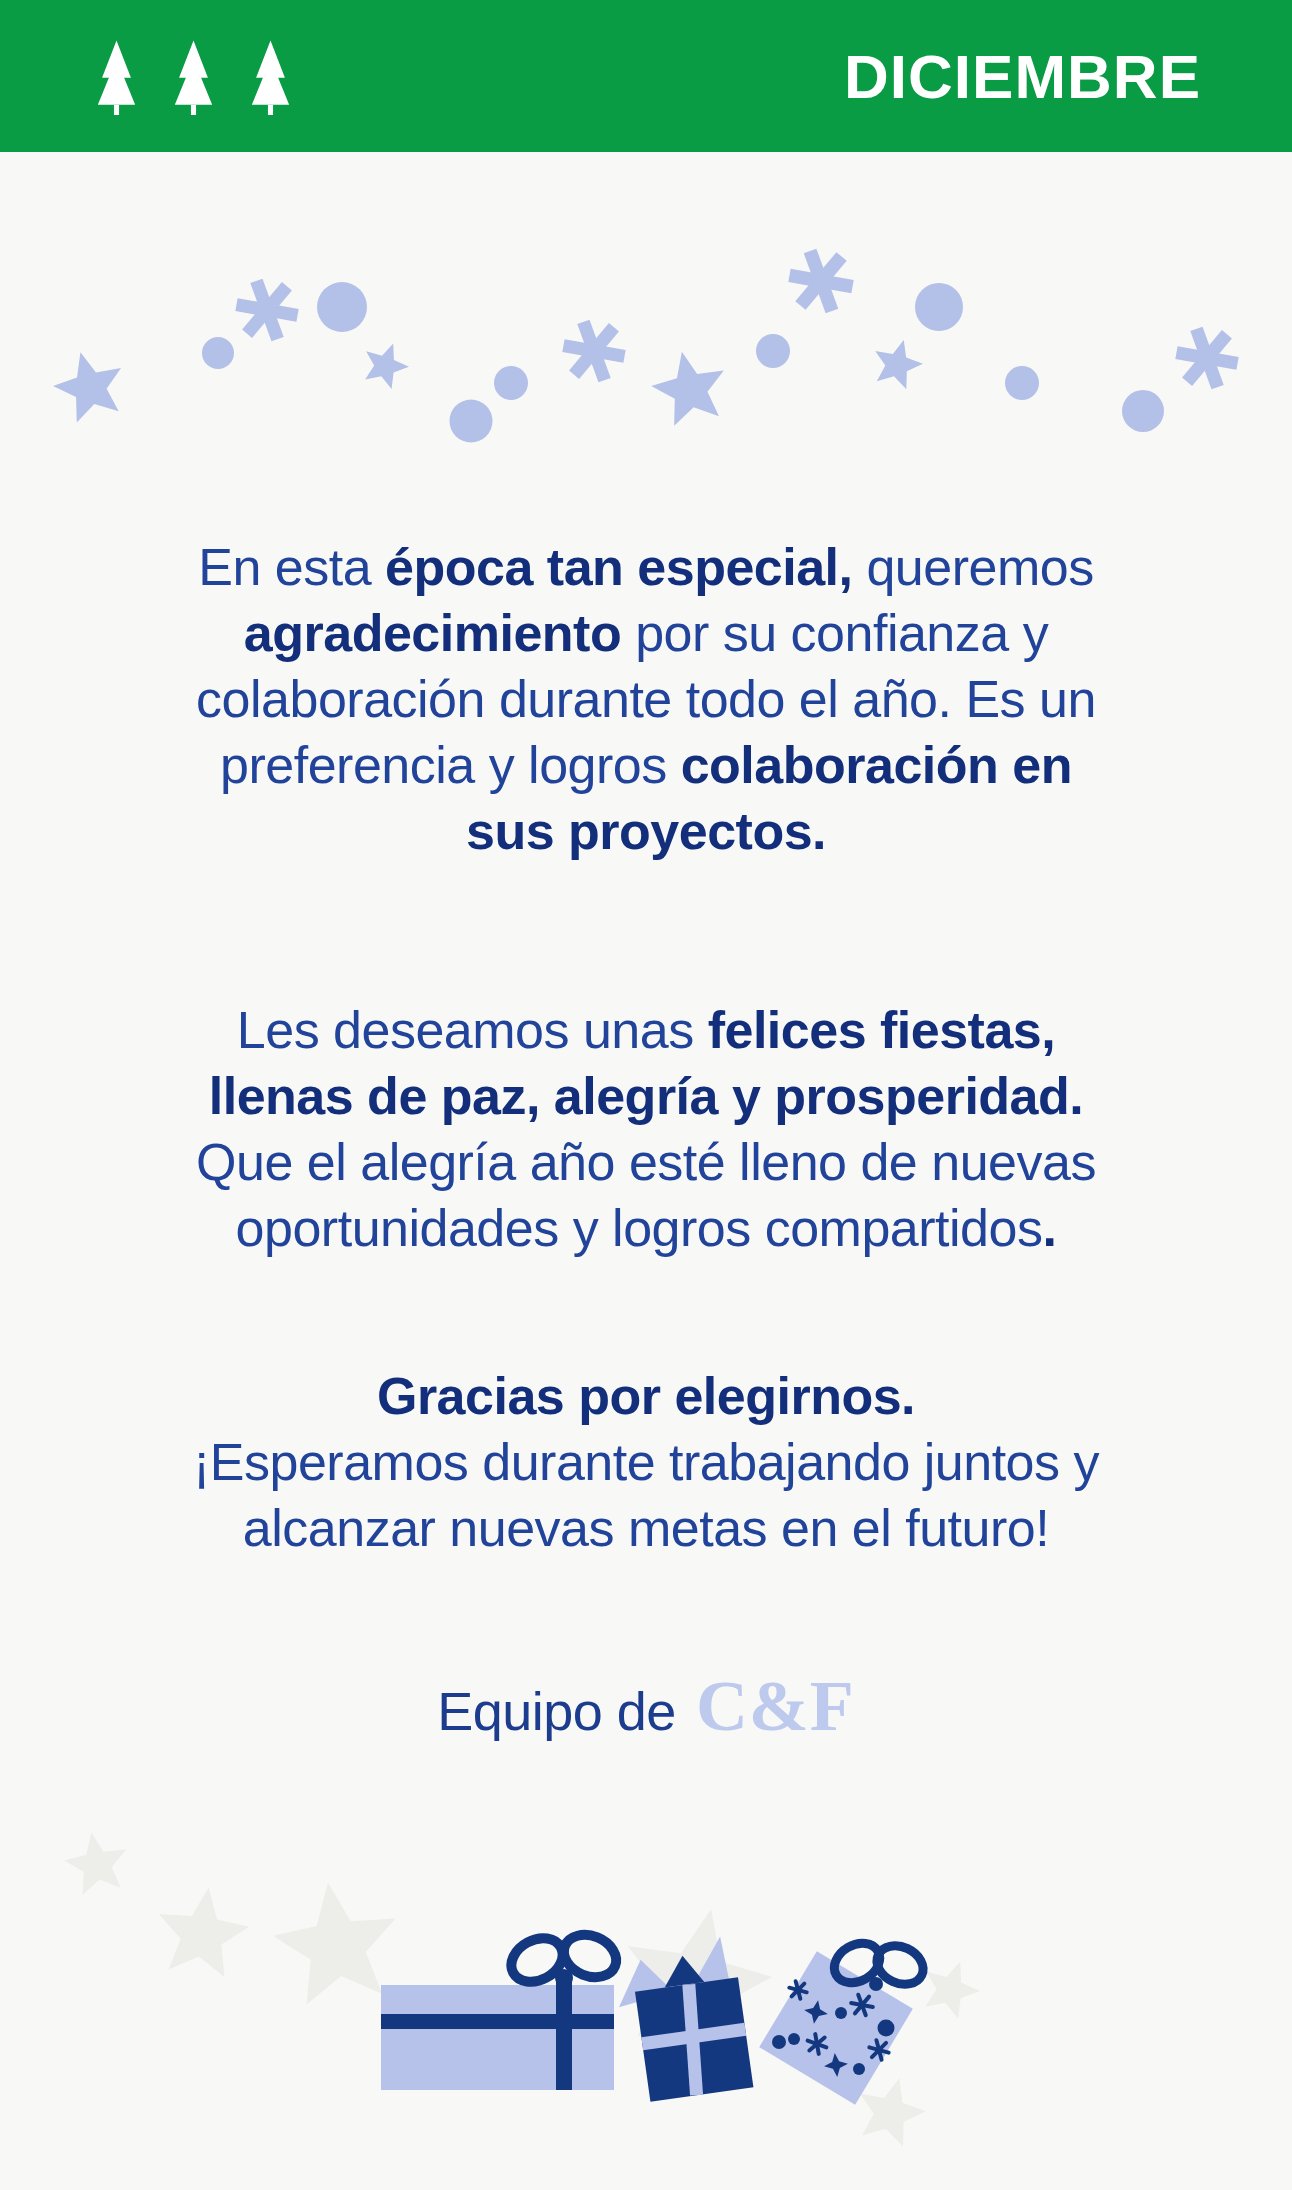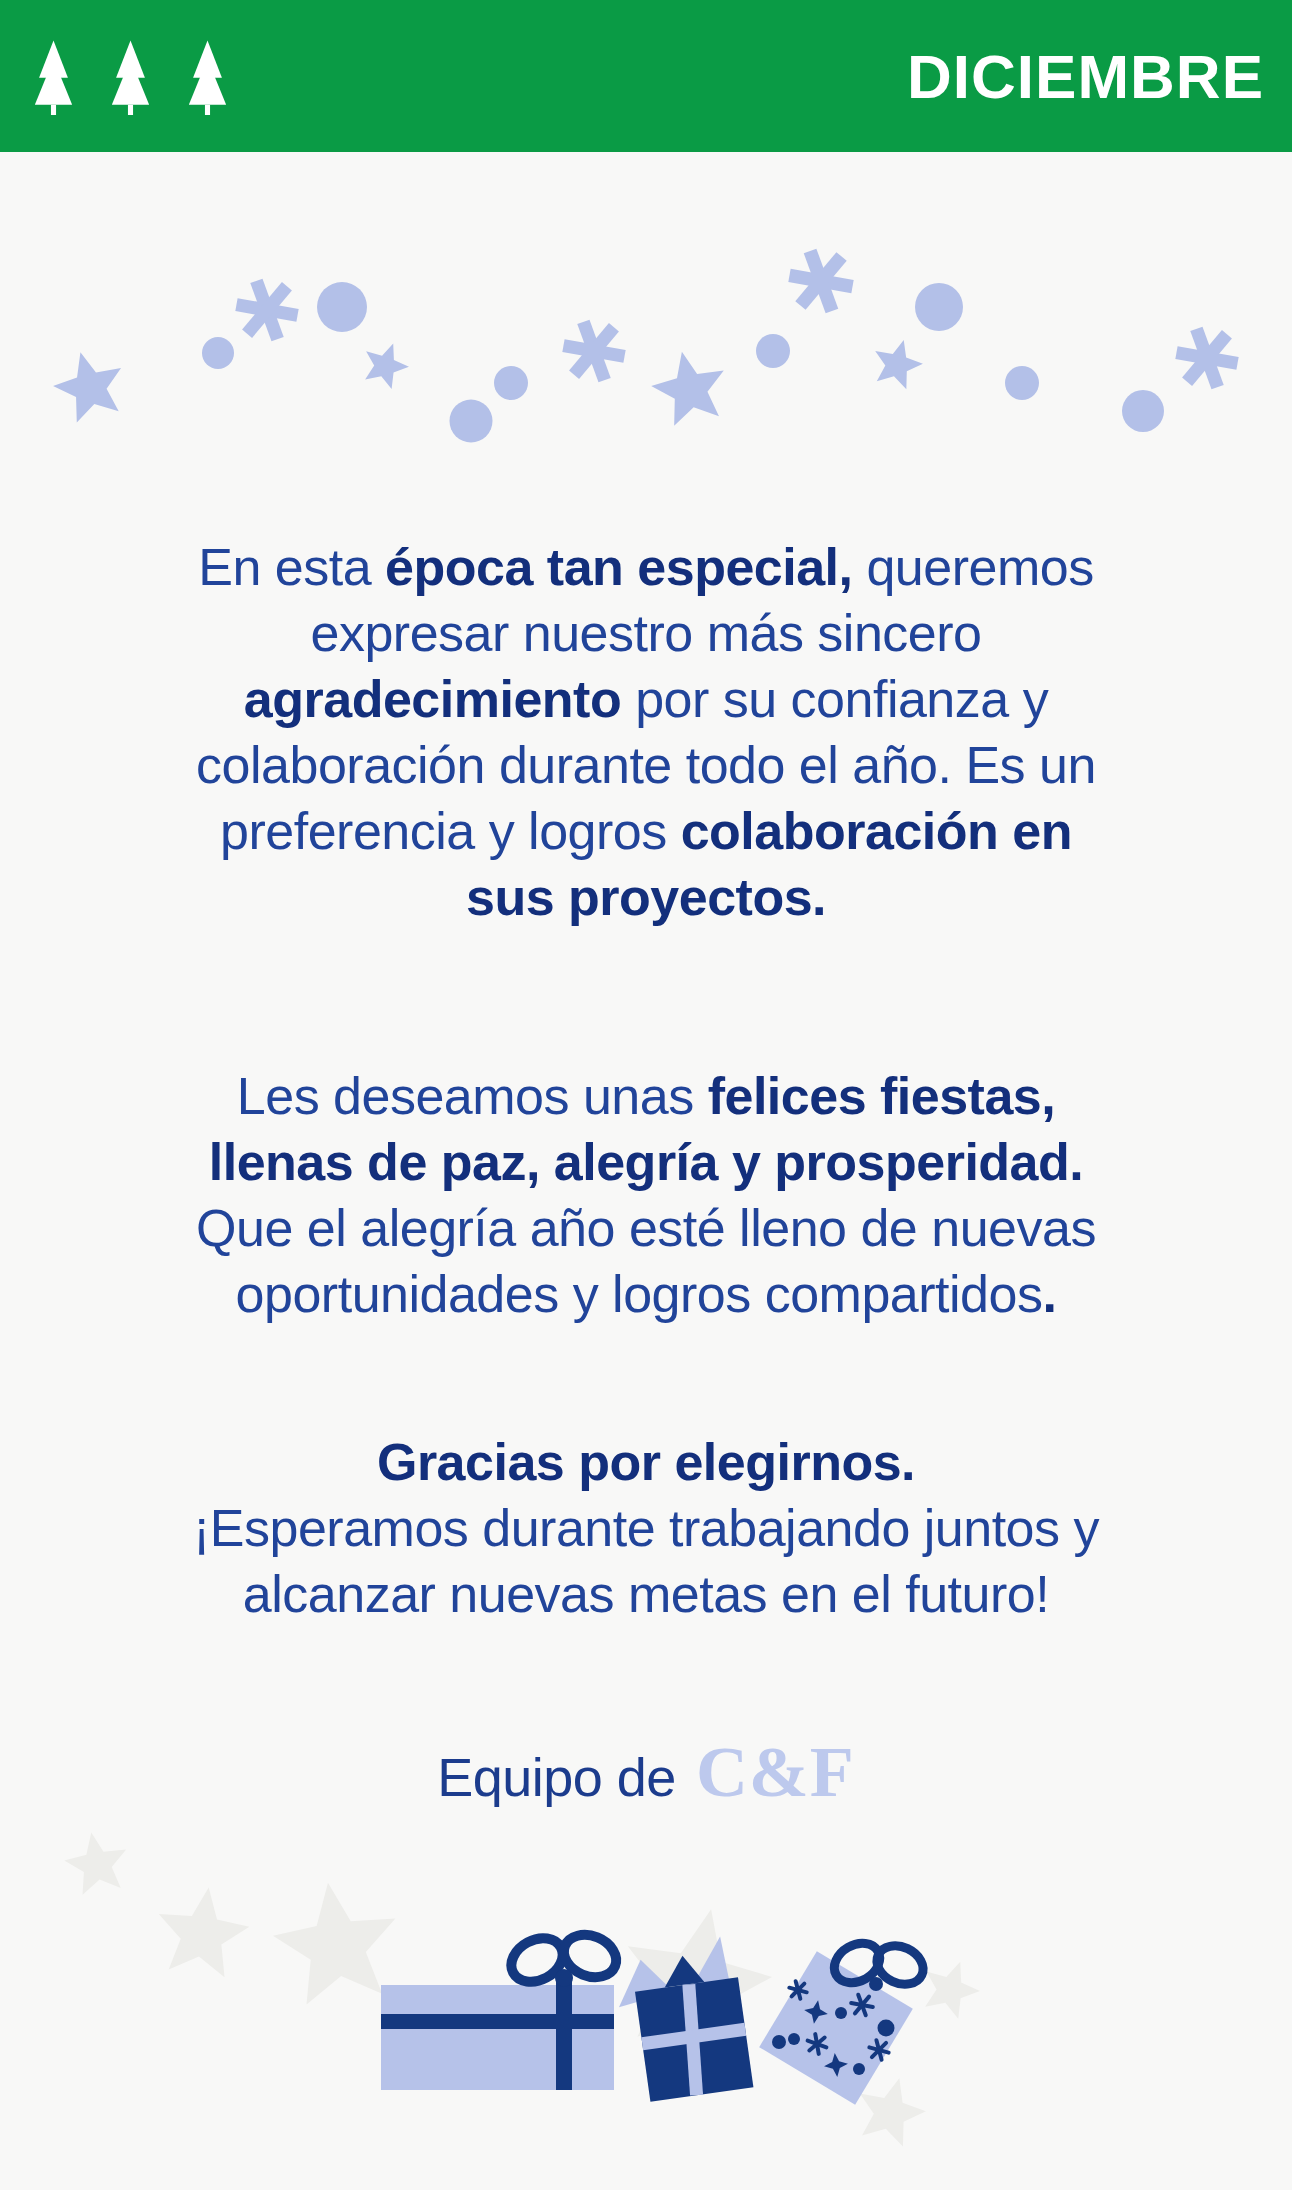--- a/index.html
+++ b/index.html
@@ -5,21 +5,21 @@
   html,body{margin:0;padding:0;background:#d8d8d8;}
   .page{
     position:relative;width:1292px;height:2190px;margin:0 auto;
     background:#f8f8f7;overflow:hidden;
     font-family:"Liberation Sans", sans-serif;
   }
   
   .banner{
     position:relative;z-index:4;height:152px;background:#0a9b45;
     display:flex;align-items:center;justify-content:space-between;
-    padding:0 28px;box-sizing:border-box;
+    padding:0 91px;box-sizing:border-box;
   }
   .trees{display:flex;gap:26px;align-items:flex-end;}
   .banner-title{
     color:#ffffff;font-size:62px;font-weight:700;letter-spacing:1px;
   }
   
   #decor-svg{position:absolute;inset:0;z-index:1;pointer-events:none;}
   .gifts-wrap{position:absolute;left:360px;top:1925px;width:600px;height:235px;z-index:2;}
   
   .content{position:relative;z-index:3;}
@@ -103,21 +103,20 @@
       <circle cx="511" cy="383" r="17" fill="#b3c0e8"></circle>
       <circle cx="773" cy="351" r="17" fill="#b3c0e8"></circle>
       <circle cx="939" cy="307" r="24" fill="#b3c0e8"></circle>
       <circle cx="1022" cy="383" r="17" fill="#b3c0e8"></circle>
       <circle cx="1143" cy="411" r="21" fill="#b3c0e8"></circle>
     </svg>
 
   <div class="content">
     <div class="paragraph p1">
         <div><span>En esta </span><span class="b">época tan especial,</span><span> queremos</span></div>
-        <div><span>expresar nuestro más sincero</span></div>
         <div><span class="b">agradecimiento</span><span> por su confianza y</span></div>
         <div><span>colaboración durante todo el año. Es un</span></div>
         <div><span>preferencia y logros </span><span class="b">colaboración en</span></div>
         <div><span class="b">sus proyectos.</span></div>
       </div>
     <div class="paragraph p2">
         <div><span>Les deseamos unas </span><span class="b">felices fiestas,</span></div>
         <div><span class="b">llenas de paz, alegría y prosperidad.</span></div>
         <div><span>Que el alegría año esté lleno de nuevas</span></div>
         <div><span>oportunidades y logros compartidos</span><span class="b">.</span></div>

